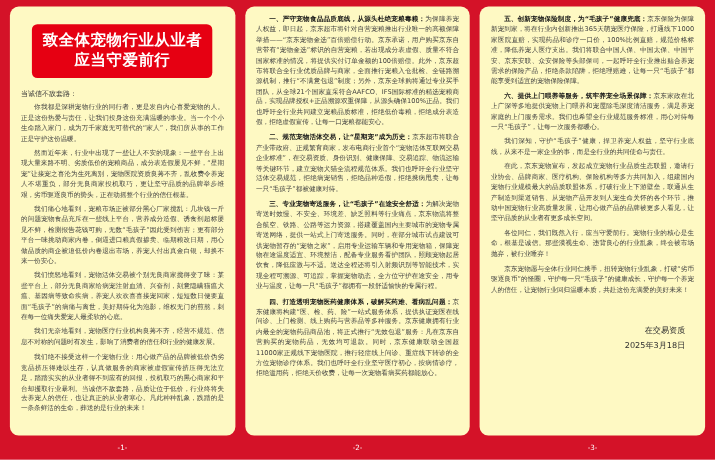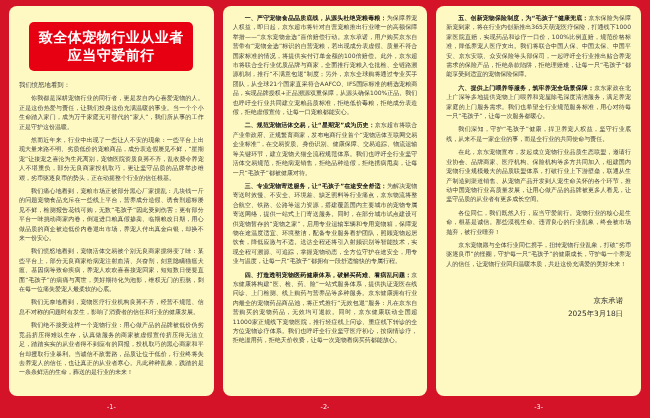--- a/index.html
+++ b/index.html
@@ -43,21 +43,21 @@
 </head>
 <body>
 
 <div class="poster">
 
   <div class="panel">
     <div class="title-box">
       <div>致全体宠物行业从业者</div>
       <div>应当守爱前行</div>
     </div>
-    <div class="greeting">我们愤怒地看到：</div>
+    <div class="greeting">当诚信不敌套路：</div>
     <p class="body-p">你我都是深耕宠物行业的同行者，更是发自内心喜爱宠物的人。正是这份热爱与责任，让我们投身这份充满温暖的事业。当一个个小生命踏入家门，成为万千家庭无可替代的“家人”，我们所从事的工作正是守护这份温暖。</p>
     <p class="body-p">然而近年来，行业中出现了一些让人不安的现象：一些平台上出现大量来路不明、劣质低价的宠粮商品，成分表造假屡见不鲜，“星期宠”让接宠之喜沦为生死离别，宠物医院资质良莠不齐，乱收费令养宠人不堪重负，部分无良商家投机取巧，更让坚守品质的品牌举步维艰，劣币驱逐良币的势头，正在动摇整个行业的信任根基。</p>
     <p class="body-p">我们痛心地看到，宠粮市场正被部分黑心厂家搅乱：几块钱一斤的问题宠物食品充斥在一些线上平台，营养成分造假、诱食剂超标屡见不鲜，检测报告花钱可购，无数“毛孩子”因此受到伤害；更有部分平台一味挑动商家内卷，倒逼进口粮真假掺卖、临期粮改日期，用心做品质的商企被迫低价内卷退出市场，养宠人付出真金白银，却换不来一份安心。</p>
     <p class="body-p">我们愤怒地看到，宠物活体交易被个别无良商家搅得变了味：某些平台上，部分无良商家给病宠注射血清、兴奋剂，刻意隐瞒猫瘟犬瘟、基因病等致命疾病，养宠人欢欢喜喜接宠回家，短短数日便要直面“毛孩子”的病痛与离世，美好期待化为泡影，维权无门的煎熬，刺在每一位痛失爱宠人最柔软的心底。</p>
     <p class="body-p">我们无奈地看到，宠物医疗行业机构良莠不齐，经营不规范、信息不对称的问题时有发生，影响了消费者的信任和行业的健康发展。</p>
     <p class="body-p">我们绝不接受这样一个宠物行业：用心做产品的品牌被低价伪劣竞品挤压得难以生存，认真做服务的商家被虚假宣传挤压得无法立足，踏踏实实的从业者得不到应有的回报，投机取巧的黑心商家和平台却攫取行业暴利。当诚信不敌套路，品质让位于低价，行业终将失去养宠人的信任，也让真正的从业者寒心。凡此种种乱象，践踏的是一条条鲜活的生命，葬送的是行业的未来！</p>
   </div>
 
   <div class="panel">
     <p class="body-p"><b>一、严守宠物食品品质底线，从源头杜绝宠粮毒粮：</b><span>为保障养宠人权益，即日起，京东超市将针对自营宠粮推出行业唯一的高额保障举措——“京东宠物金选”百倍赔偿行动。京东承诺，用户购买京东自营带有“宠物金选”标识的自营宠粮，若出现成分表虚假、质量不符合国家标准的情况，将提供实付订单金额的100倍赔偿。此外，京东超市将联合全行业优质品牌与商家，全面推行宠粮入仓批检、全链路溯源机制，推行“不满意包退”制度；另外，京东全球购将通过专业买手团队，从全球21个国家直采符合AAFCO、IFS国际标准的精选宠粮商品，实现品牌授权+正品溯源双重保障，从源头确保100%正品。我们也呼吁全行业共同建立宠粮品质标准，拒绝低价毒粮，拒绝成分表造假，拒绝虚假宣传，让每一口宠粮都能安心。</span></p>
@@ -67,21 +67,21 @@
   </div>
 
   <div class="panel">
     <p class="body-p"><b>五、创新宠物保险制度，为“毛孩子”健康兜底：</b><span>京东保险为保障新宠到家，将在行业内创新推出365天萌宠医疗保险，打通线下1000家医院直赔，实现药品和诊疗一口价，100%比例直赔，规范价格标准，降低养宠人医疗支出。我们将联合中国人保、中国太保、中国平安、京东安联、众安保险等头部保司，一起呼吁全行业推出贴合养宠需求的保险产品，拒绝条款陷阱，拒绝理赔难，让每一只“毛孩子”都能享受到适宜的宠物保险保障。</span></p>
     <p class="body-p"><b>六、提供上门喂养等服务，筑牢养宠全场景保障：</b><span>京东家政在北上广深等多地提供宠物上门喂养和宠屋除毛深度清洁服务，满足养宠家庭的上门服务需求。我们也希望全行业规范服务标准，用心对待每一只“毛孩子”，让每一次服务都暖心。</span></p>
     <p class="body-p">我们深知，守护“毛孩子”健康，捍卫养宠人权益，坚守行业底线，从来不是一家企业的事，而是全行业的共同使命与责任。</p>
     <p class="body-p">在此，京东宠物宣布，发起成立宠物行业品质生态联盟，邀请行业协会、品牌商家、医疗机构、保险机构等多方共同加入，组建国内宠物行业规模最大的品质联盟体系，打破行业上下游壁垒，联通从生产制造到渠道销售、从宠物产品开发到人宠生命关怀的各个环节，推动中国宠物行业高质量发展，让用心做产品的品牌被更多人看见，让坚守品质的从业者有更多成长空间。</p>
     <p class="body-p">各位同仁，我们既然入行，应当守爱前行。宠物行业的核心是生命，根基是诚信。那些漠视生命、违背良心的行业乱象，终会被市场抛弃，被行业唾弃！</p>
     <p class="body-p">京东宠物愿与全体行业同仁携手，扭转宠物行业乱象，打破“劣币驱逐良币”的怪圈，守护每一只“毛孩子”的健康成长，守护每一个养宠人的信任，让宠物行业回归温暖本质，共赴这份充满爱的美好未来！</p>
     <div class="sig-block">
-      <div>京东承诺</div>
+      <div>在交易资质</div>
       <div>2025年3月18日</div>
     </div>
   </div>
 
   <div class="page-nums">
     <div class="page-num">-1-</div>
     <div class="page-num">-2-</div>
     <div class="page-num">-3-</div>
   </div>
 

